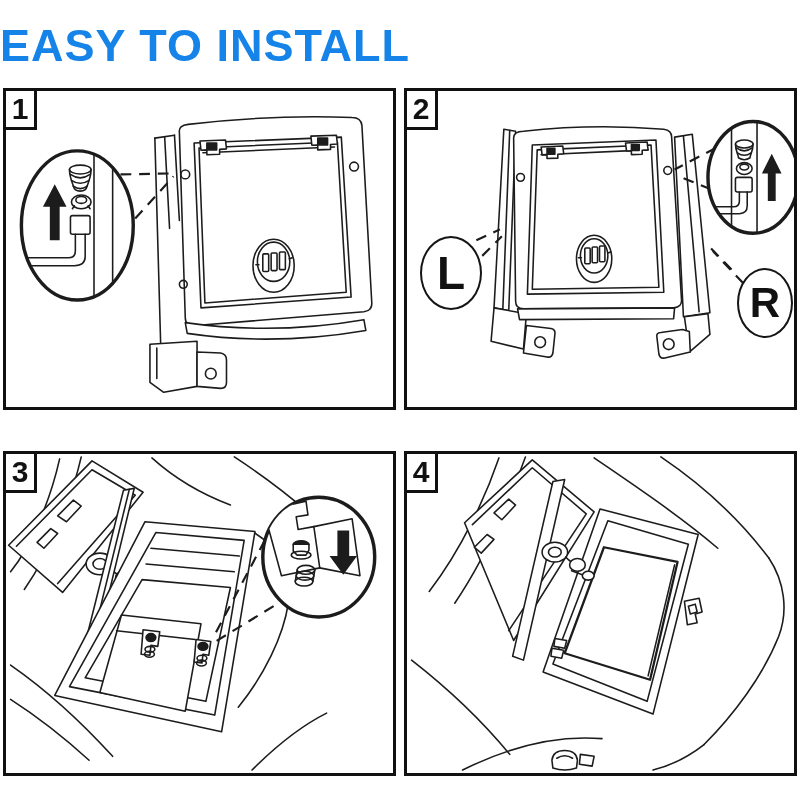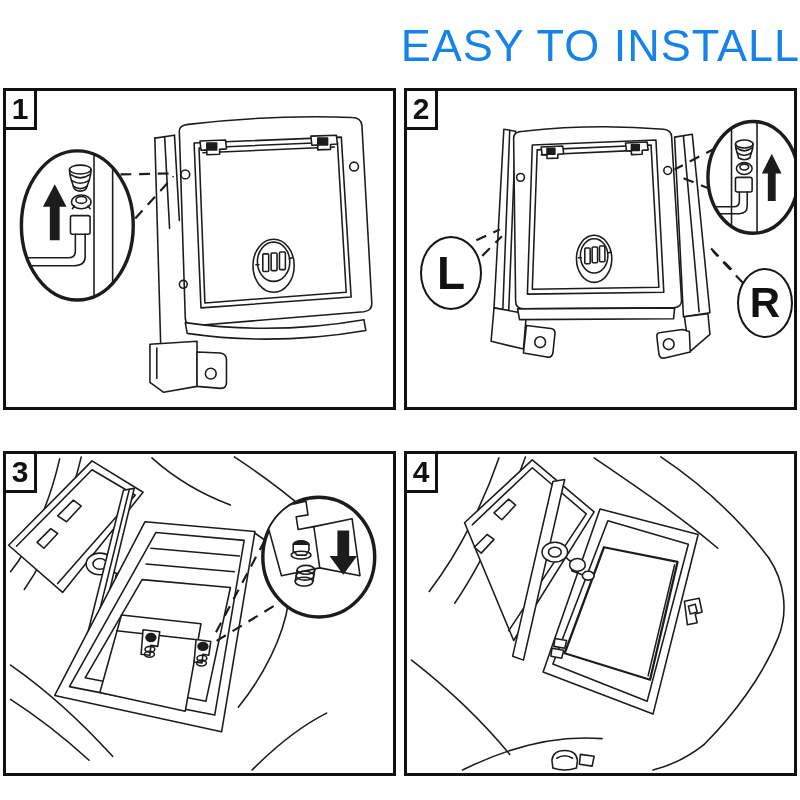--- a/index.html
+++ b/index.html
@@ -1,20 +1,20 @@
 <!DOCTYPE html>
 <html style="--title: #1583E8; --line: #1c1c1c; --panel_border: #111111;"><head>
 <meta charset="utf-8">
 <style>
   *{margin:0;padding:0;box-sizing:border-box}
   html,body{background:#fff}
   body{font-family:"Liberation Sans","DejaVu Sans",sans-serif}
   .page{position:relative;width:800px;height:800px;background:#fff;overflow:hidden}
-  .title{position:absolute;top:20px;left:0;width:100%;text-align:right;
-         font-size:45px;font-weight:normal;letter-spacing:1px;color:var(--title,#1583E8)}
+  .title{position:absolute;top:20px;left:0;width:100%;text-align:left;
+         font-size:45px;font-weight:bold;letter-spacing:1px;color:var(--title,#1583E8)}
   .panel{position:absolute;border:3px solid var(--panel_border,#111);background:#fff}
   .panel-1,.panel-2{left:3px;top:88px;width:393px;height:322px}
   .panel-2{left:404px}
   .panel-3,.panel-4{left:3px;top:451px;width:393px;height:325px}
   .panel-4{left:404px}
   .num{position:absolute;left:-3px;top:-3px;width:34px;height:42px;
        border:3px solid var(--panel_border,#111);background:#fff;z-index:3;
        display:flex;align-items:center;justify-content:center;
        font-size:30px;font-weight:bold;color:#111}
   .art{position:absolute;left:0;top:0;width:100%;height:100%;display:block}

